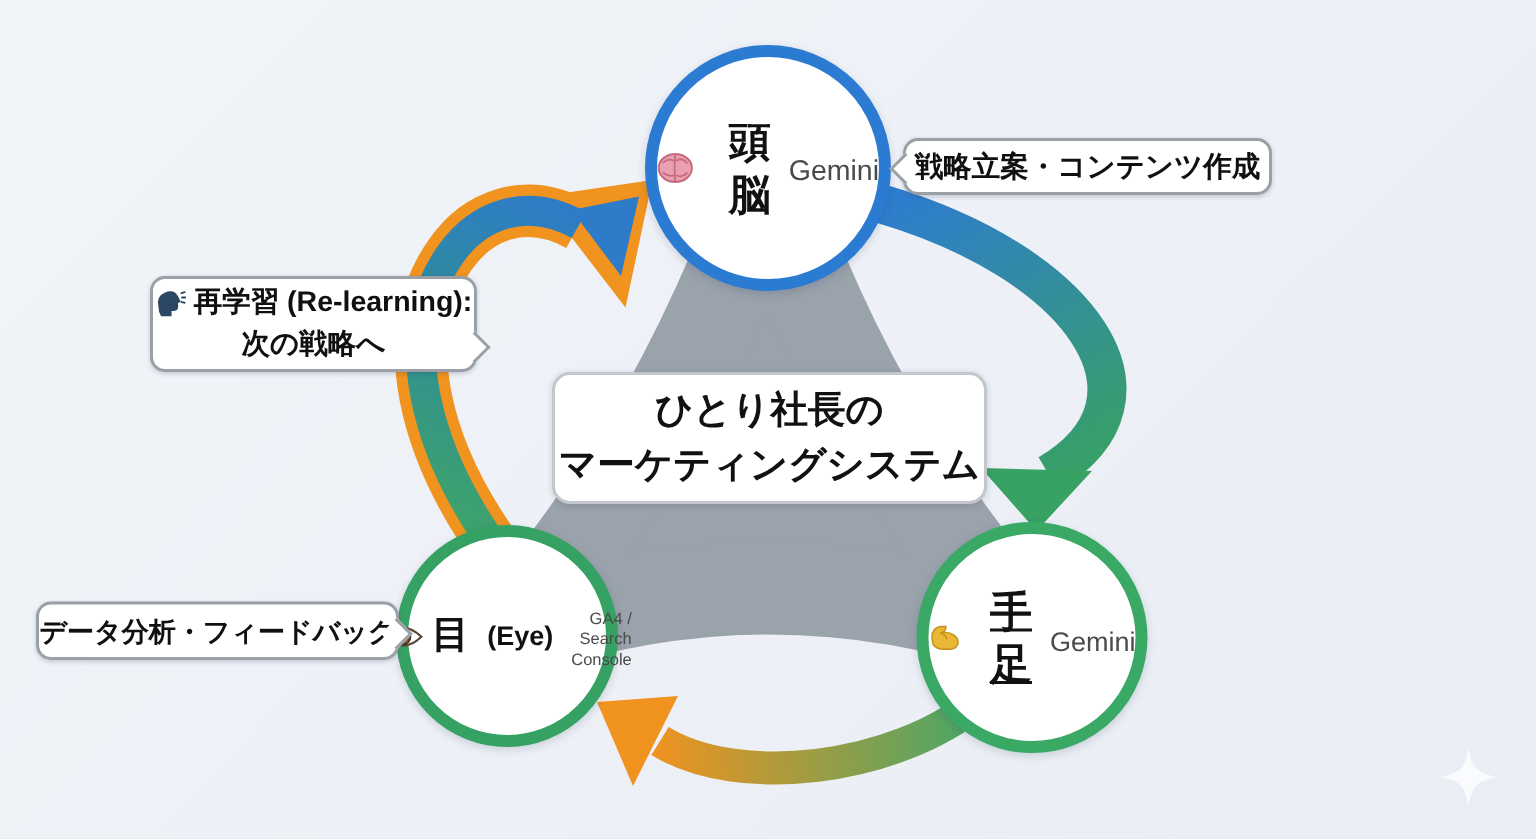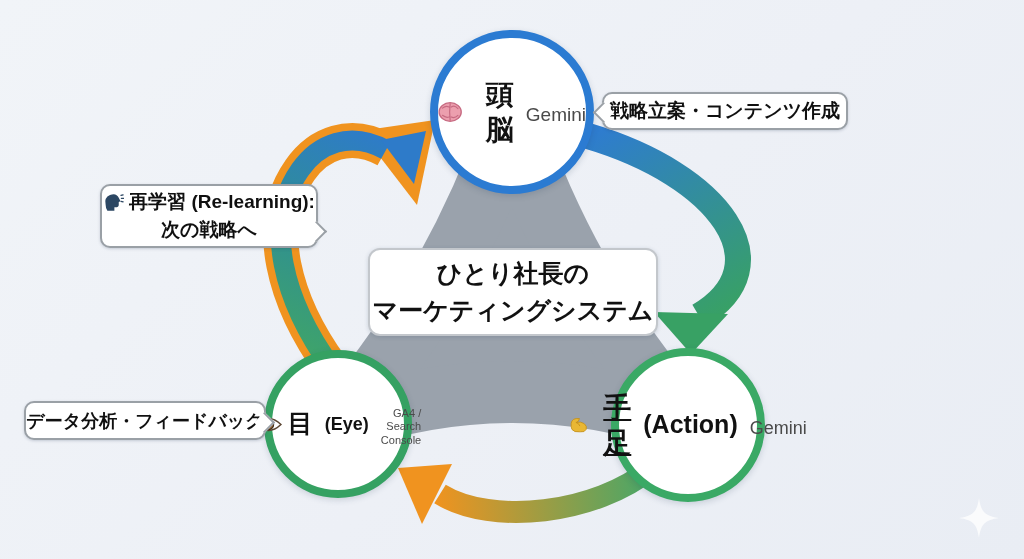--- a/index.html
+++ b/index.html
@@ -165,21 +165,20 @@
   </div>
 
   <div class="node node-action">
     <div class="node-title">
       <svg width="28" height="26" viewBox="0 0 26 24">
         <path d="M3,14 Q2,4 10,3 L14.5,3 Q14,7.5 10,8.5 Q16,6.5 21,10 Q25.5,13.5 24,18 Q22,22.5 15.5,21.5 Q7,22.5 4,18 Z" fill="#e9b733" stroke="#c4901c" stroke-width="1.2" stroke-linejoin="round"></path>
         <path d="M10,8.5 Q14,9.5 15,13" fill="none" stroke="#c4901c" stroke-width="1.2" stroke-linecap="round"></path>
       </svg>
       <span>手足</span>
     </div>
-    <div class="node-sub">(Action)</div>
     <div class="node-tool">Gemini</div>
   </div>
 
   <div class="bubble bubble-relearn">
     <span class="pt pt-right"></span>
     <span class="rl-row">
       <svg width="21" height="20" viewBox="0 0 24 22">
         <path d="M3,14 Q1,6 8,3 Q15,0 18,6 L20,10 L18,11 L18,14 Q18,17 14,17 L13,17 L13,21 L5,21 Q3,18 3,14 Z" fill="#2c4763"></path>
         <path d="M20.5,3.5 L23,2.8 M21,6.8 L24,6.8 M20.5,10.2 L23,10.9" stroke="#2c4763" stroke-width="1.4" stroke-linecap="round"></path>
       </svg>

